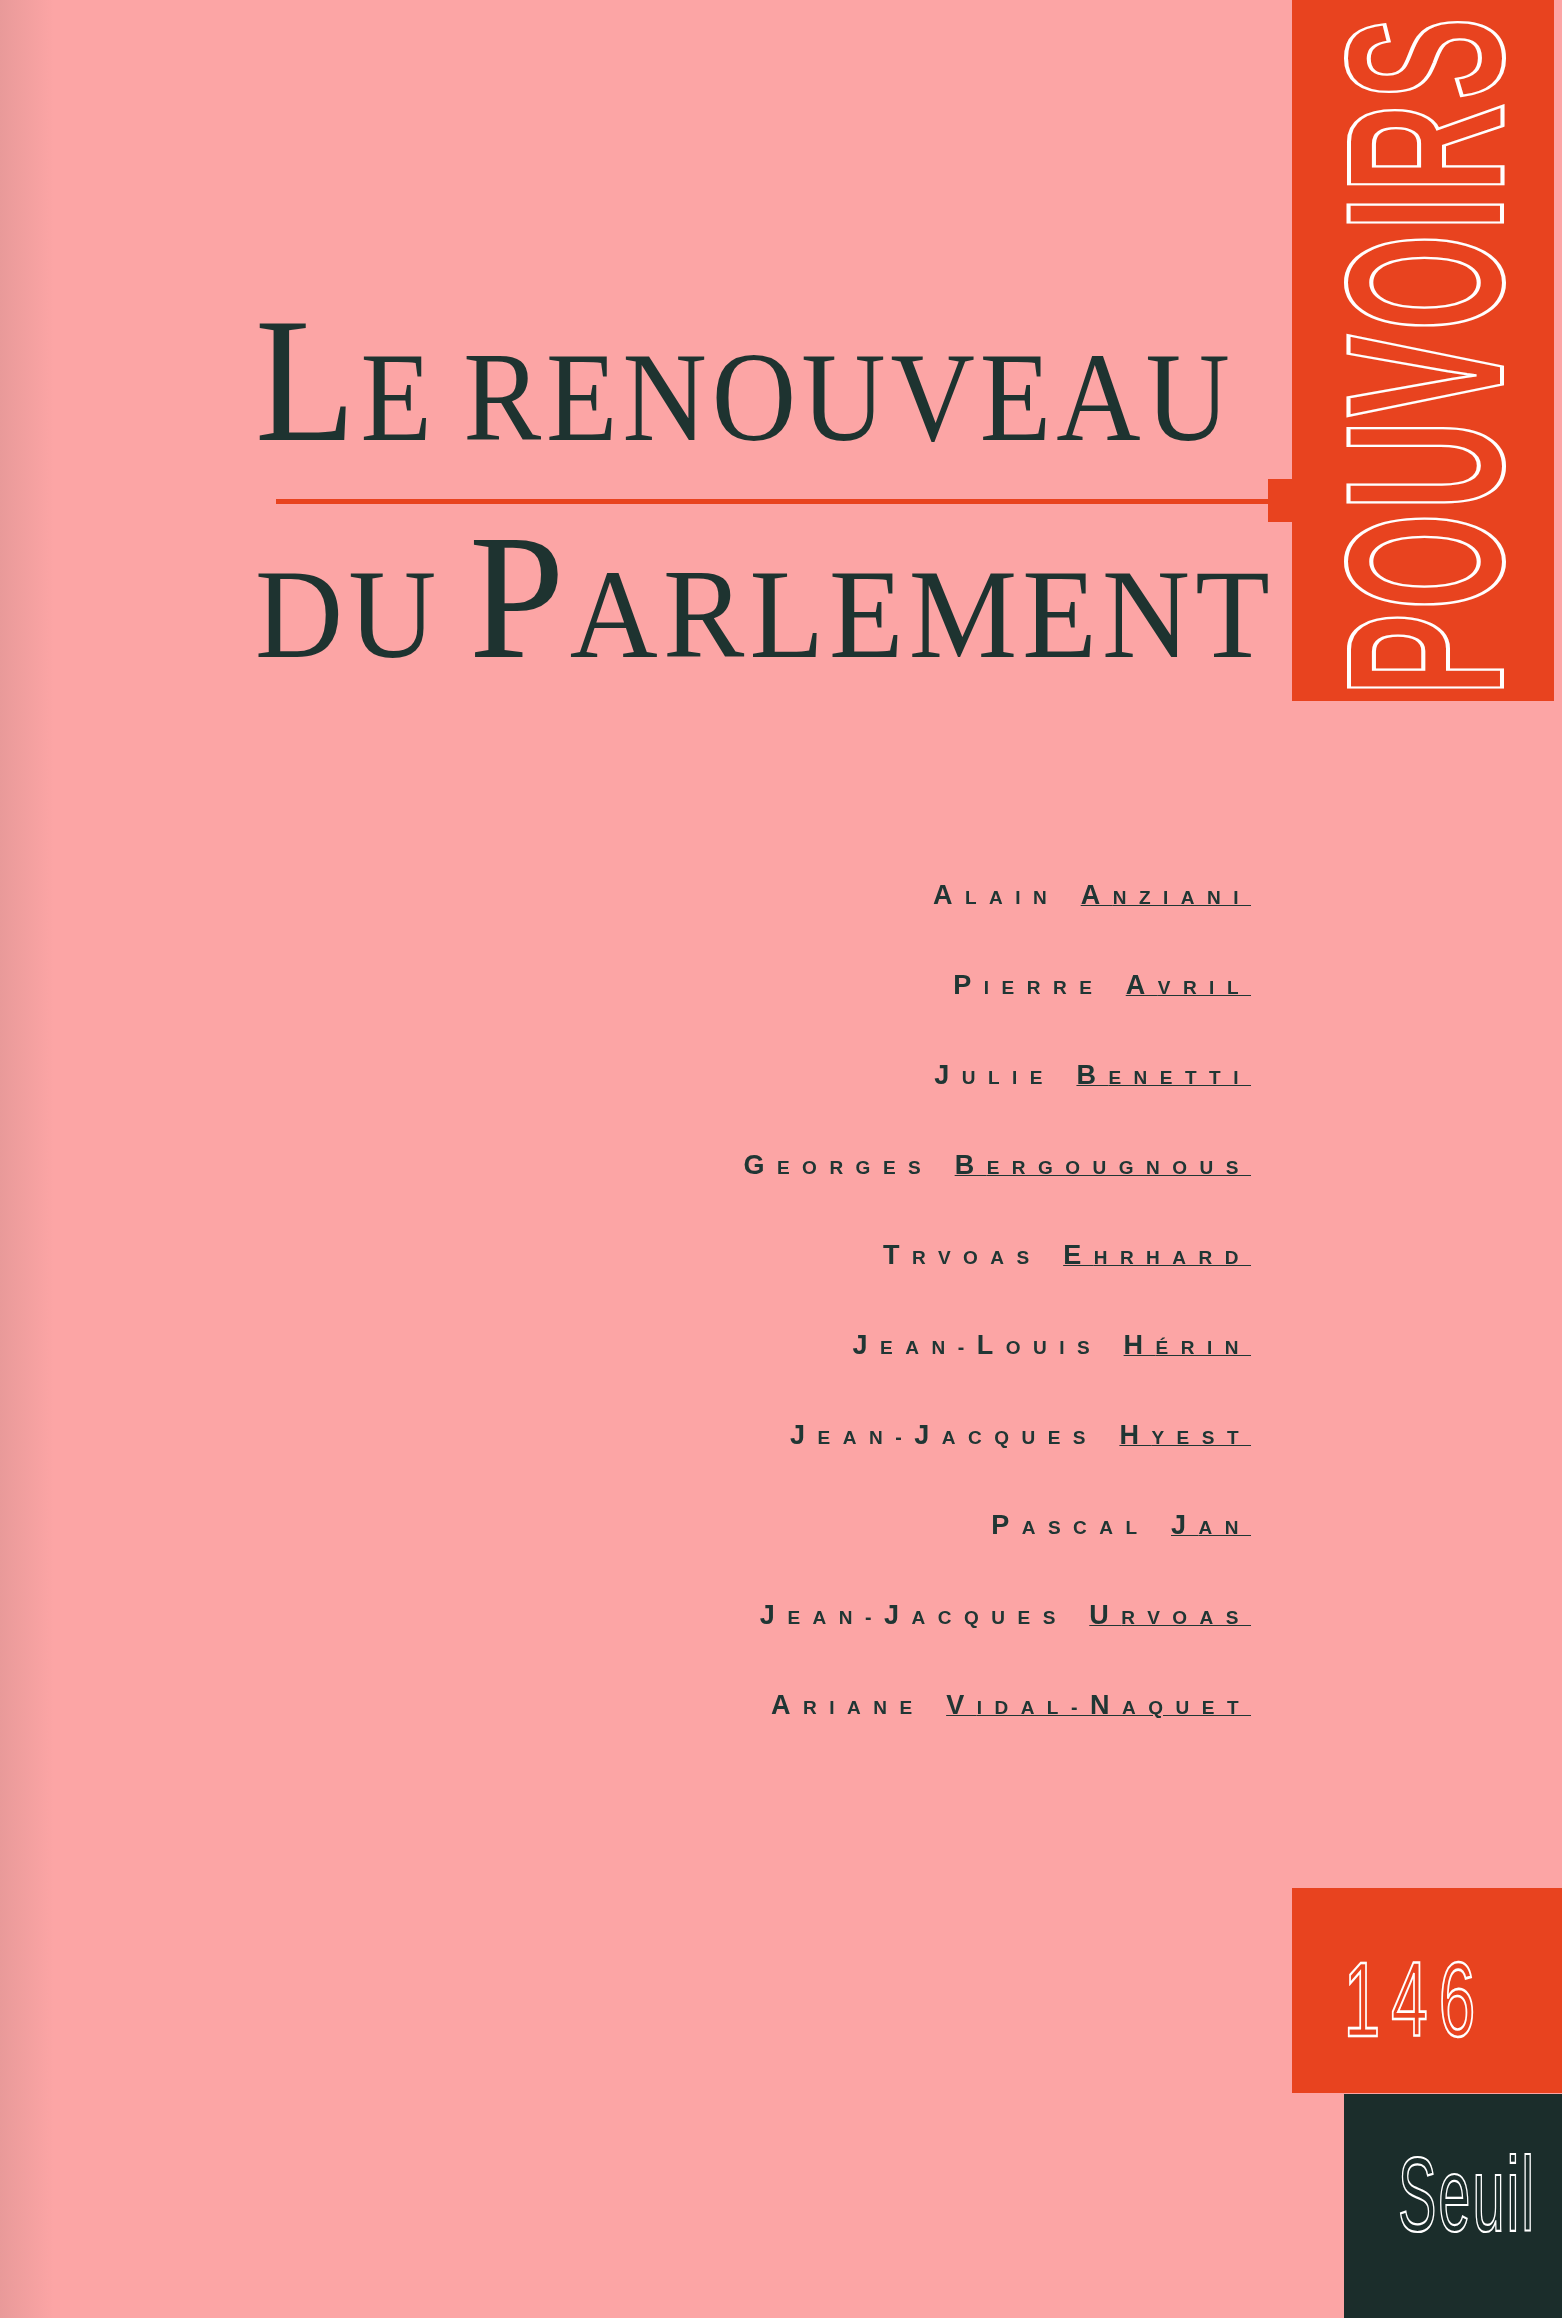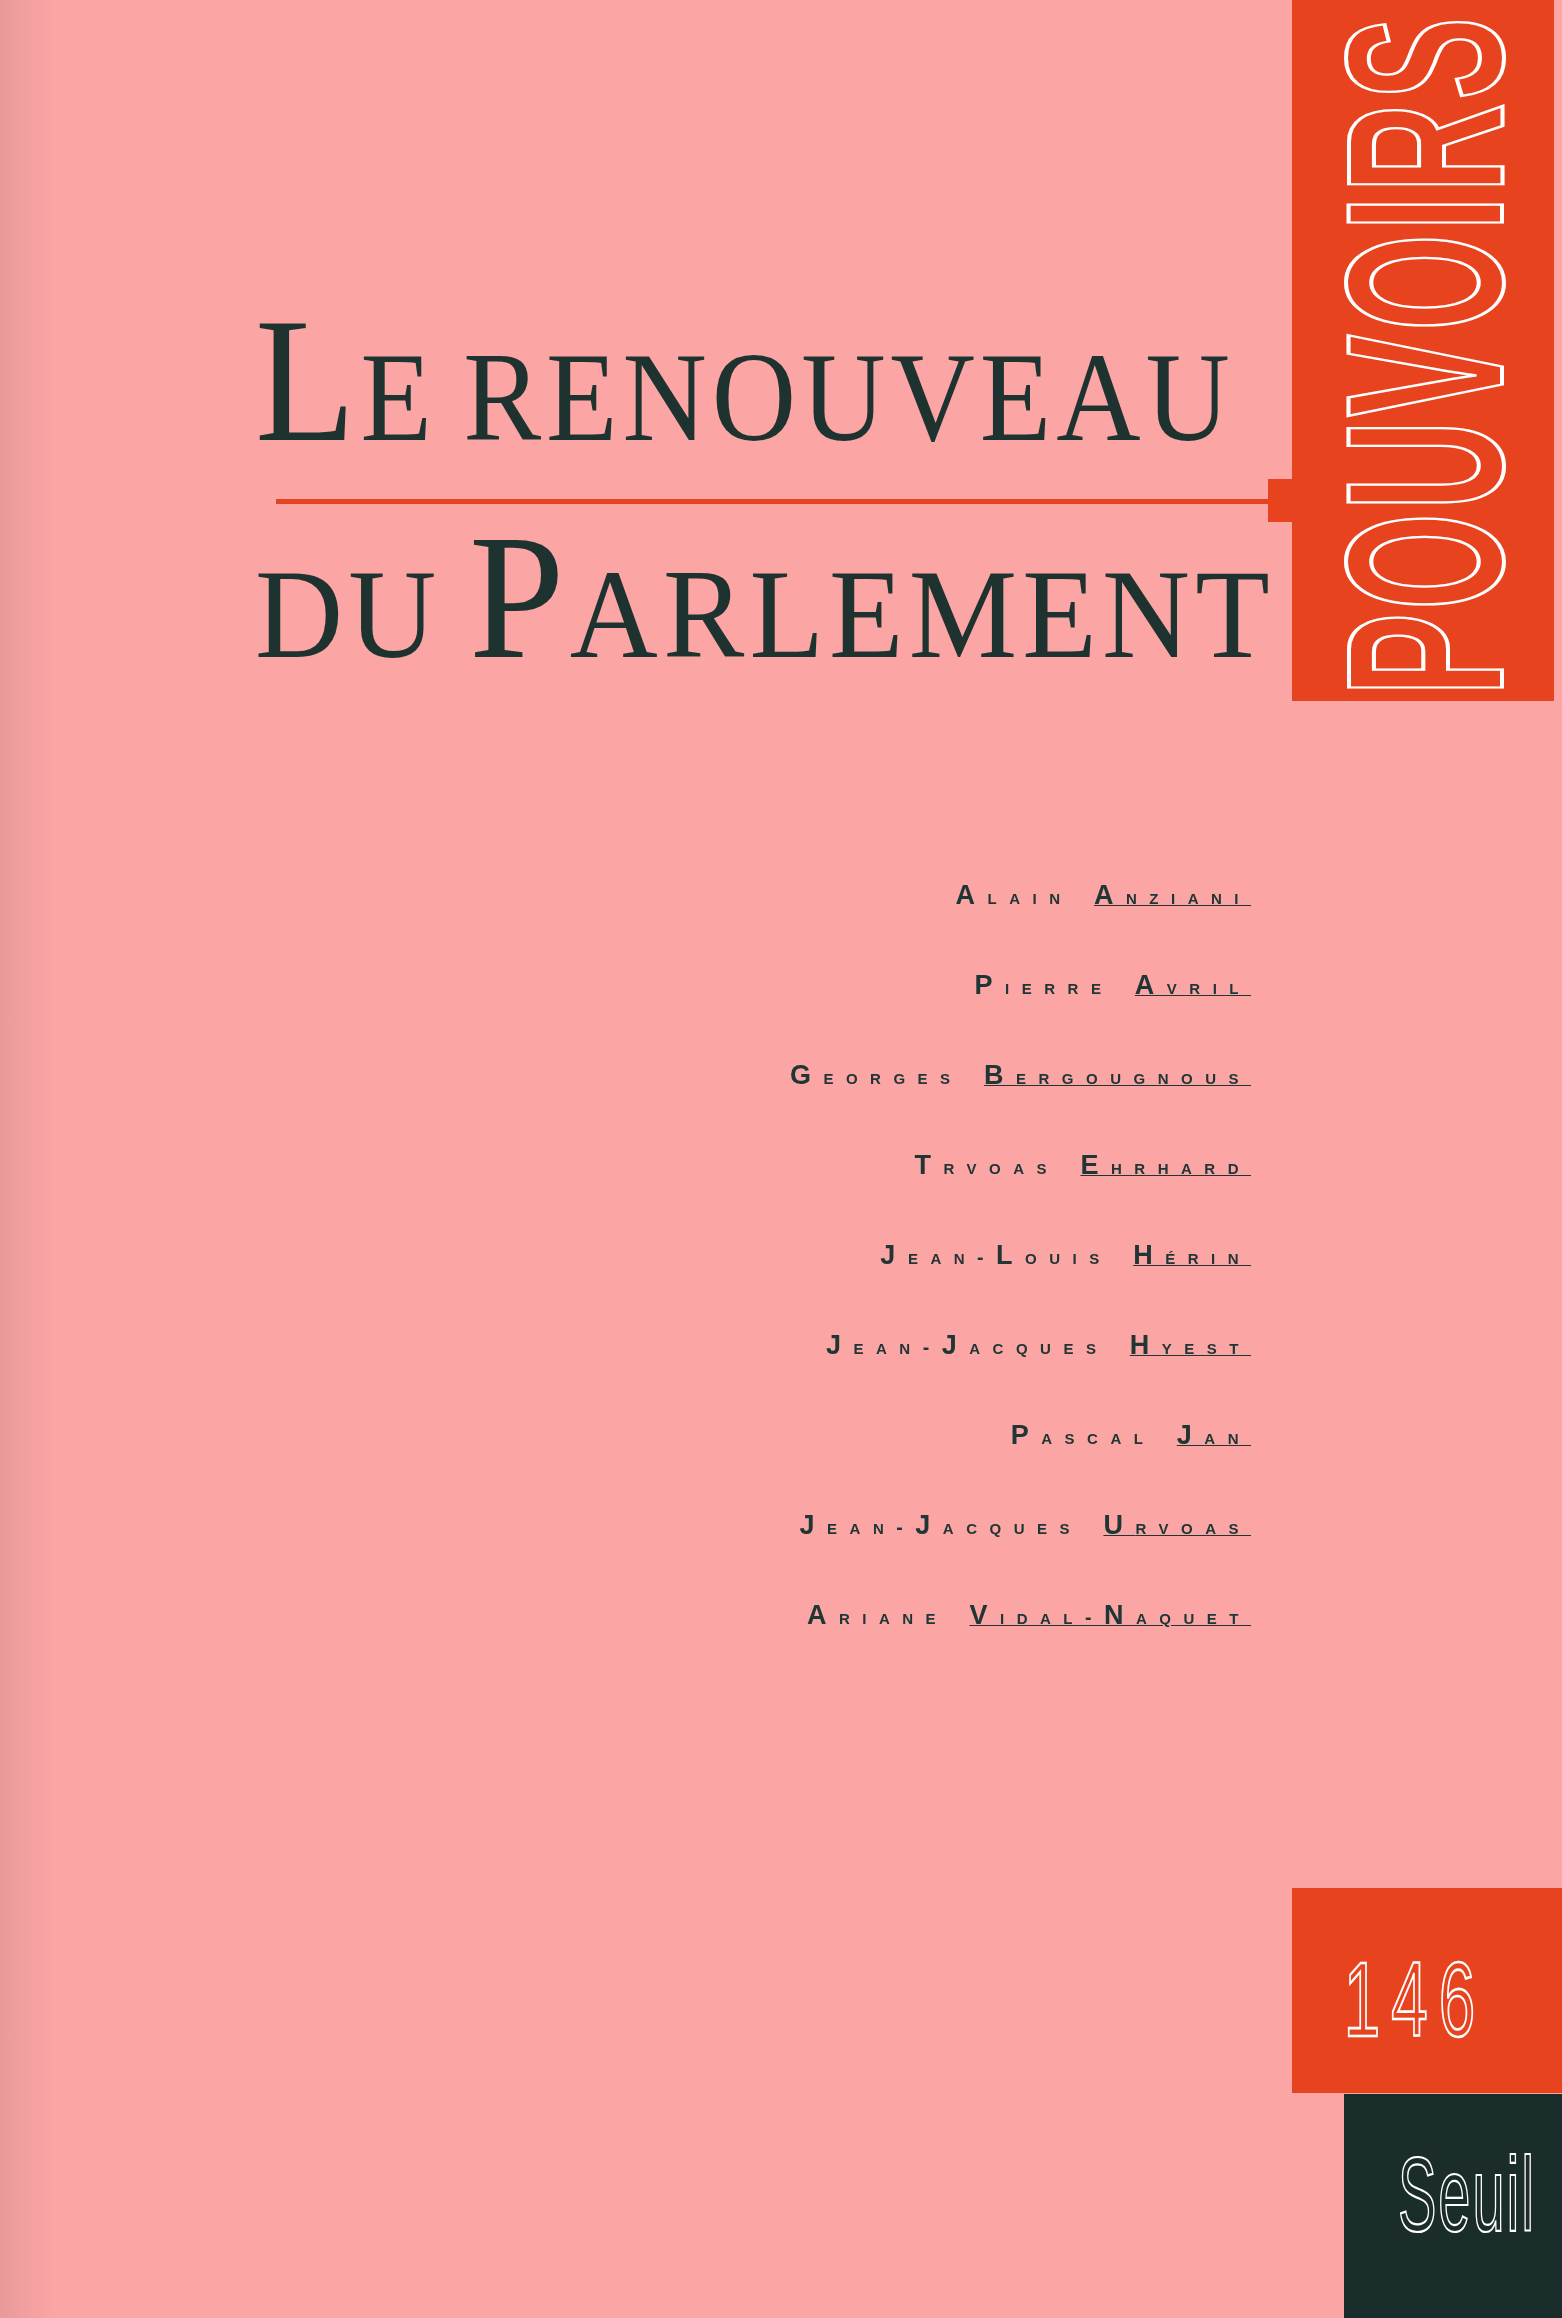--- a/index.html
+++ b/index.html
@@ -71,21 +71,21 @@
     text-align: right;
     line-height: 90px;
     font-weight: bold;
     color: #203634;
     white-space: nowrap;
   }
   .author { height: 90px; }
   .author .word { font-size: 19.6px; letter-spacing: 12.5px; }
   .author .word + .word { margin-left: 21.4px; text-decoration: underline; }
   .author .ld { font-size: 27px; }
-  .author .rs { font-size: 15px; }
+  .author .rs { font-size: 19px; }
 
   
   .issue-block {
     position: absolute;
     left: 1292px; top: 1888px;
     width: 314px; height: 205px;
     background: #e8431f;
   }
   .publisher-block {
     position: absolute;
@@ -115,20 +115,21 @@
 
   <div class="title-rule"></div>
 
   <div class="title-line" id="title-line2">
     <span class="smc">DU</span><span class="tgap"></span><span class="cap">P</span><span class="smc">ARLEMENT</span>
   </div>
 
   <div class="authors">
       <div class="author"><span class="word"><span class="ld">A</span><span class="rs">LAIN</span></span><span class="word"><span class="ld">A</span><span class="rs">NZIANI</span></span></div>
       <div class="author"><span class="word"><span class="ld">P</span><span class="rs">IERRE</span></span><span class="word"><span class="ld">A</span><span class="rs">VRIL</span></span></div>
+      <div class="author"><span class="word"><span class="ld">J</span><span class="rs">ULIE</span></span><span class="word"><span class="ld">B</span><span class="rs">ENETTI</span></span></div>
       <div class="author"><span class="word"><span class="ld">G</span><span class="rs">EORGES</span></span><span class="word"><span class="ld">B</span><span class="rs">ERGOUGNOUS</span></span></div>
       <div class="author"><span class="word"><span class="ld">T</span><span class="rs">RVOAS</span></span><span class="word"><span class="ld">E</span><span class="rs">HRHARD</span></span></div>
       <div class="author"><span class="word"><span class="ld">J</span><span class="rs">EAN</span>-<span class="ld">L</span><span class="rs">OUIS</span></span><span class="word"><span class="ld">H</span><span class="rs">ÉRIN</span></span></div>
       <div class="author"><span class="word"><span class="ld">J</span><span class="rs">EAN</span>-<span class="ld">J</span><span class="rs">ACQUES</span></span><span class="word"><span class="ld">H</span><span class="rs">YEST</span></span></div>
       <div class="author"><span class="word"><span class="ld">P</span><span class="rs">ASCAL</span></span><span class="word"><span class="ld">J</span><span class="rs">AN</span></span></div>
       <div class="author"><span class="word"><span class="ld">J</span><span class="rs">EAN</span>-<span class="ld">J</span><span class="rs">ACQUES</span></span><span class="word"><span class="ld">U</span><span class="rs">RVOAS</span></span></div>
       <div class="author"><span class="word"><span class="ld">A</span><span class="rs">RIANE</span></span><span class="word"><span class="ld">V</span><span class="rs">IDAL</span>-<span class="ld">N</span><span class="rs">AQUET</span></span></div>
     </div>
 
   <div class="issue-block">

